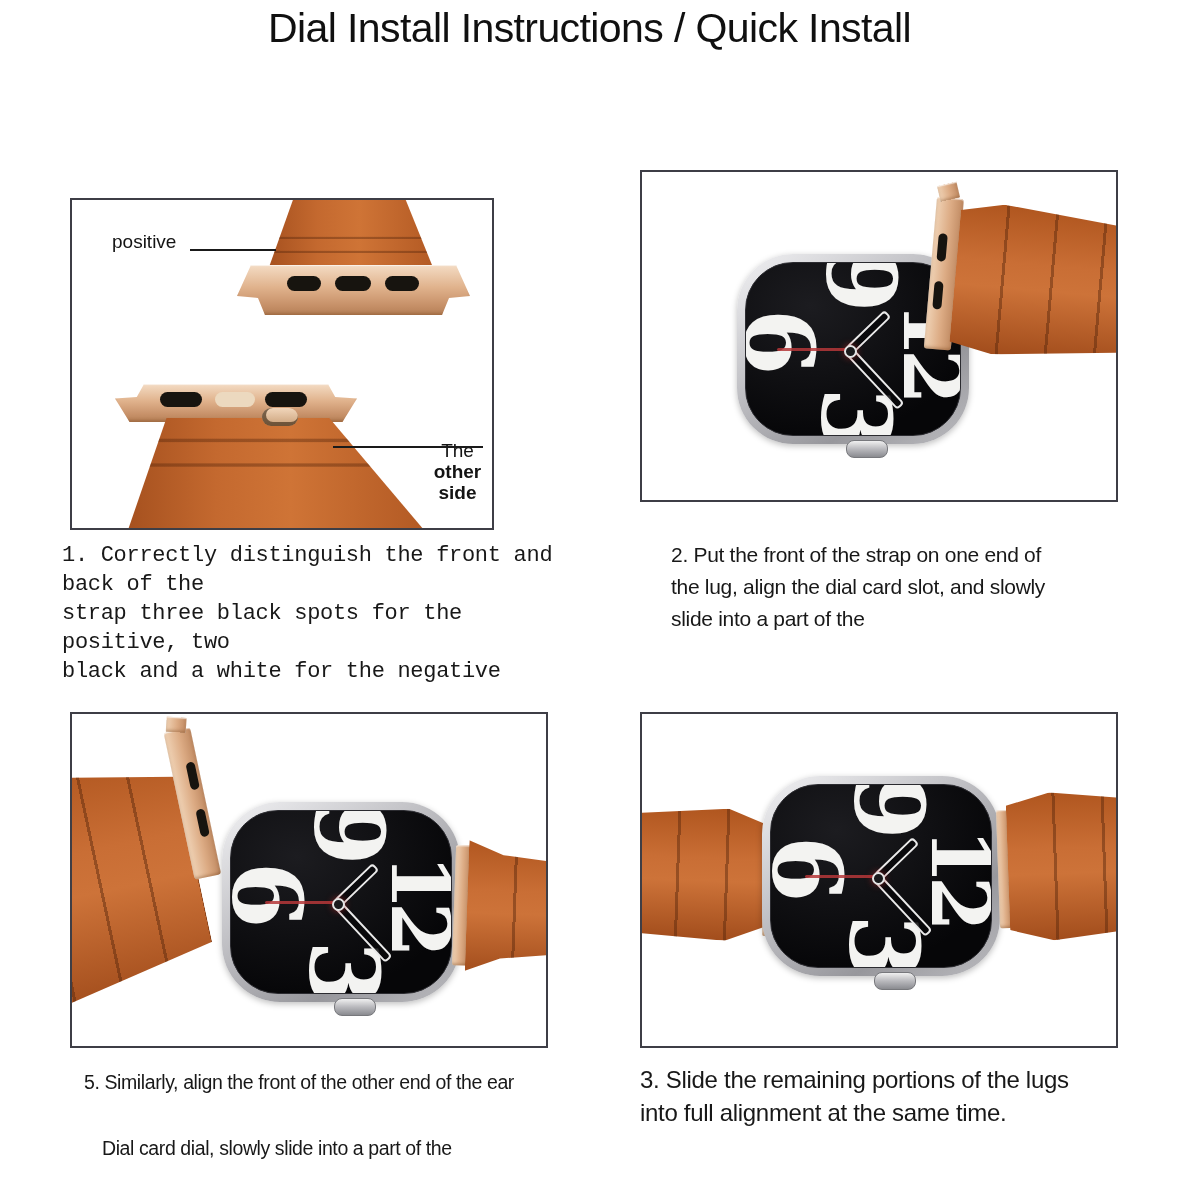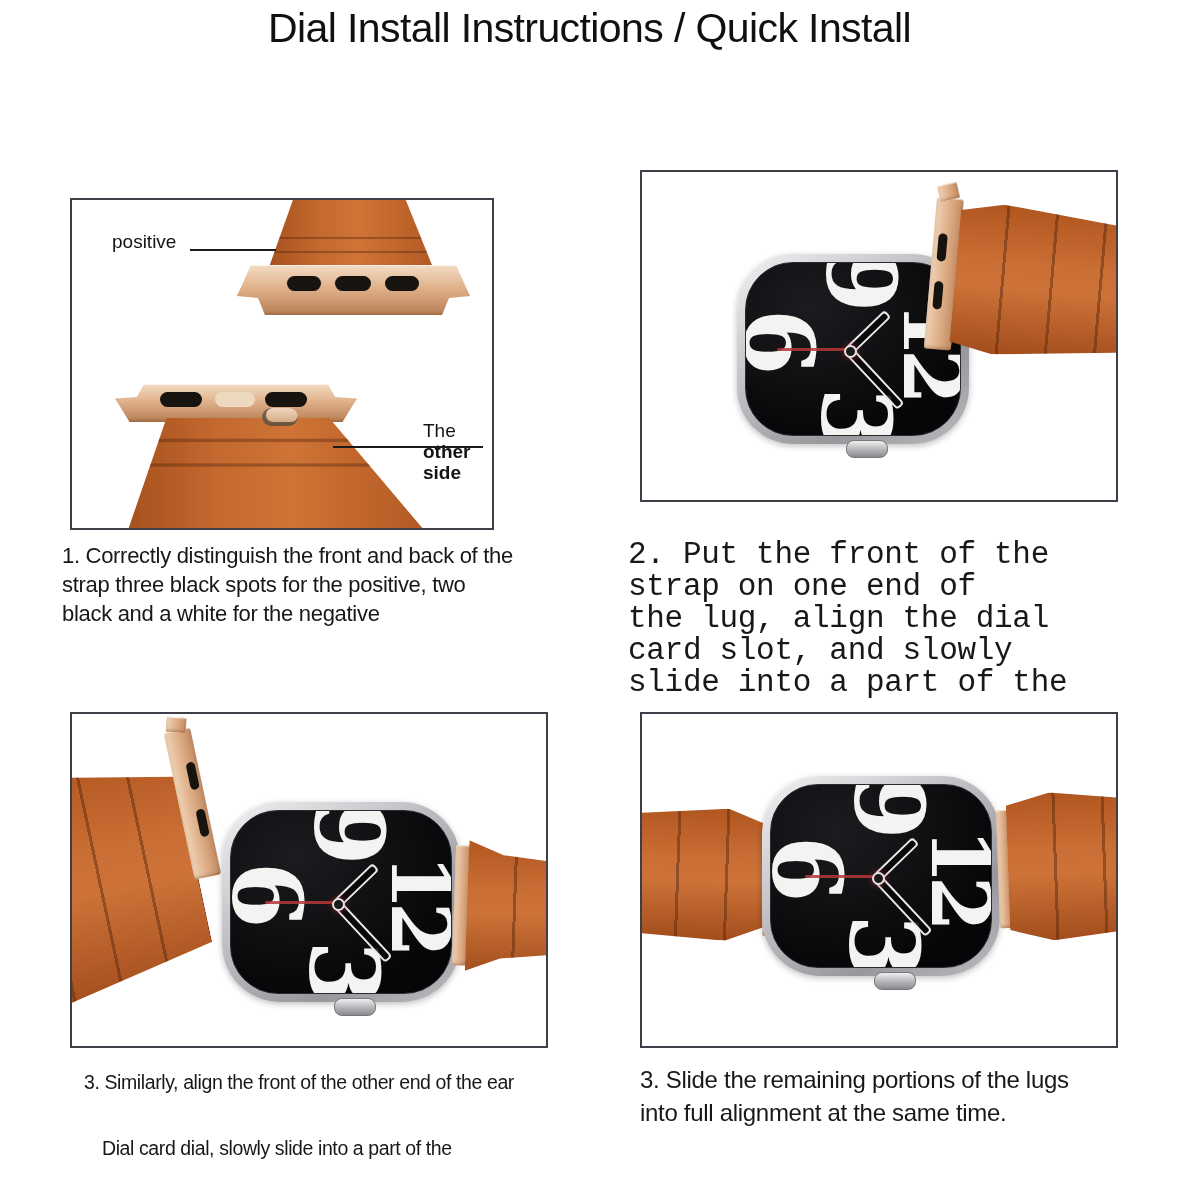--- a/index.html
+++ b/index.html
@@ -19,22 +19,22 @@
     position:absolute; box-sizing:border-box; border:2px solid #3e3e46;
     background:#fff; overflow:hidden;
   }
   .p1 { left:70px;  top:170px; width:424px; height:332px;margin-top:28px; }
   .p2 { left:640px; top:170px; width:478px; height:332px; }
   .p3 { left:70px;  top:712px; width:478px; height:336px; }
   .p4 { left:640px; top:712px; width:478px; height:336px; }
 
   
   .step { position:absolute; white-space:pre-line; color:#181818; }
-  .s1 { left:62px;  top:541px; width:516px; font-size:22px;   line-height:29px; letter-spacing:-0.3px; }
-  .s2 { left:628px; top:539px; width:500px; font-size:31px; line-height:32px; letter-spacing:-0.3px;font-family:Liberation Mono, monospace; }
+  .s1 { left:62px;  top:541px; width:516px; font-size:22px;   line-height:29px; letter-spacing:-0.3px;font-family:Liberation Mono, monospace; }
+  .s2 { left:671px; top:539px; width:500px; font-size:21px; line-height:32px; letter-spacing:-0.3px; }
   .s3a{ left:84px;  top:1071px; font-size:19.5px; letter-spacing:-0.4px; }
   .s3b{ left:102px; top:1137px; font-size:19.5px; letter-spacing:-0.4px; }
   .s4 { left:640px; top:1063px; width:505px; font-size:24px;  line-height:33px; letter-spacing:-0.3px; }
 
   
   .callout { position:absolute; font-size:19px; line-height:21px; color:#141414; }
   .leader  { position:absolute; border-top:2px solid #1a1a1a; }
 
   
   .strap {
@@ -124,21 +124,21 @@
 
   <div class="strap vribs" style="left:56px; top:218px; width:296px; height:112px;
               clip-path:polygon(13% 0, 68% 0, 100% 100%, 0 100%);
               background:
                 linear-gradient(180deg, rgba(0,0,0,0) 18%, rgba(84,36,10,.40) 19% 21%, rgba(0,0,0,0) 22% 40%, rgba(84,36,10,.40) 41% 43%, rgba(0,0,0,0) 44%),
                 linear-gradient(90deg,#a6511f 0%, #c4692f 30%, #cf7436 55%, #b35a24 100%);"></div>
   <div class="stud" style="left:190px; top:208px;"></div>
 
   <div class="callout" style="left:40px; top:31px;">positive</div>
   <div class="leader" style="left:118px; top:49px; width:86px;"></div>
-  <div class="callout" style="left:351px; top:220px;">
+  <div class="callout" style="left:351px; top:240px;text-align:center;">
     <span style="display:block;">The</span>
     <span style="display:block;font-weight:bold;">other side</span>
   </div>
   <div class="leader" style="left:261px; top:246px; width:150px;"></div>
 </div>
 
 <div class="panel p2">
   <div class="watch watch-sm" style="left:95px; top:82px;">
     <div class="crown"></div>
     <div class="screen">
@@ -226,16 +226,16 @@
       </div>
     </div>
   </div>
   <div class="grp" style="left:356px; top:78px; width:130px; height:150px; transform:rotate(-2deg);">
     <div class="rosegold v" style="left:0; top:16px; width:12px; height:118px; border-radius:2px;"></div>
     <div class="strap" style="left:10px; top:0; width:125px; height:148px;
                 clip-path:polygon(0 8%, 35% 0, 100% 6%, 100% 94%, 35% 100%, 0 92%);"></div>
   </div>
 </div>
 
-<div class="step s3a">3. Similarly, align the front of the other end of the ear</div>
+<div class="step s3a">5. Similarly, align the front of the other end of the ear</div>
 <div class="step s3b">Dial card dial, slowly slide into a part of the</div>
 <div class="step s4">3. Slide the remaining portions of the lugs
 into full alignment at the same time.</div>
 
 </body></html>

